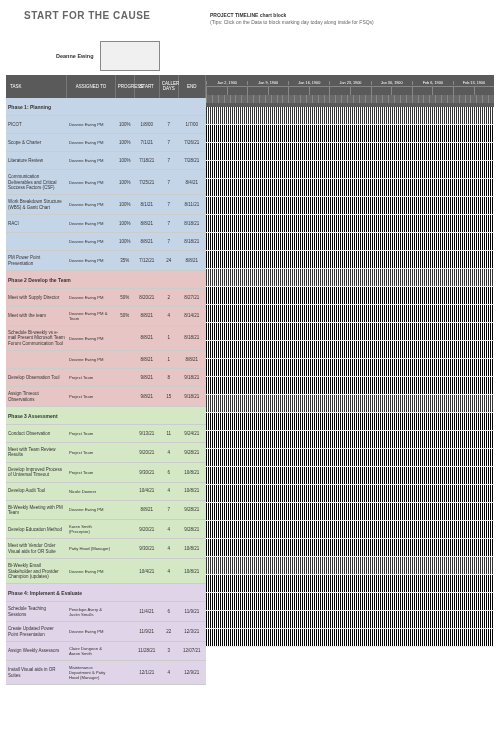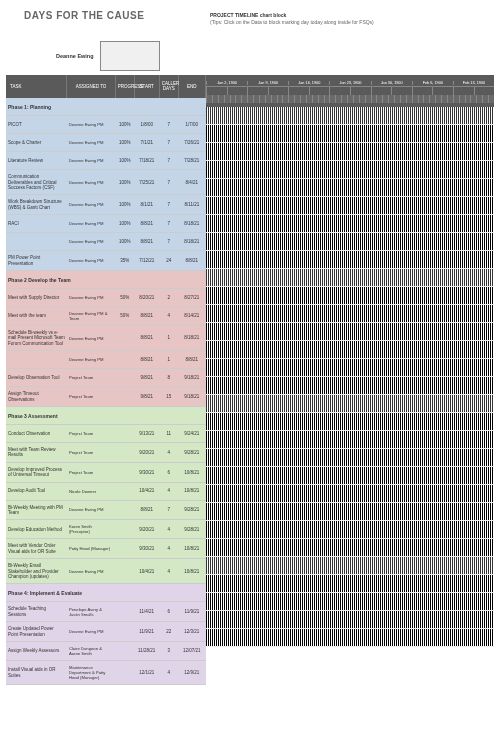--- a/index.html
+++ b/index.html
@@ -48,21 +48,21 @@
   col.c-assign { width: 46px; }
   col.c-prog { width: 18px; }
   col.c-start { width: 24px; }
   col.c-days { width: 18px; }
   col.c-end { width: 26px; }
 </style>
 </head>
 <body>
 
 <div class="page">
-  <div class="title">DAYS FOR THE CAUSE</div>
+  <div class="title">START FOR THE CAUSE</div>
   <div class="rightnote">
     <div class="l1">PROJECT TIMELINE chart block</div>
     <div class="l2">(Tips: Click on the Data to block marking day today along inside for FSQs)</div>
   </div>
   <div class="legend">
     <span class="lbl">Deanne Ewing</span>
     <div class="box"></div>
   </div>
 
   <div class="sheet">

